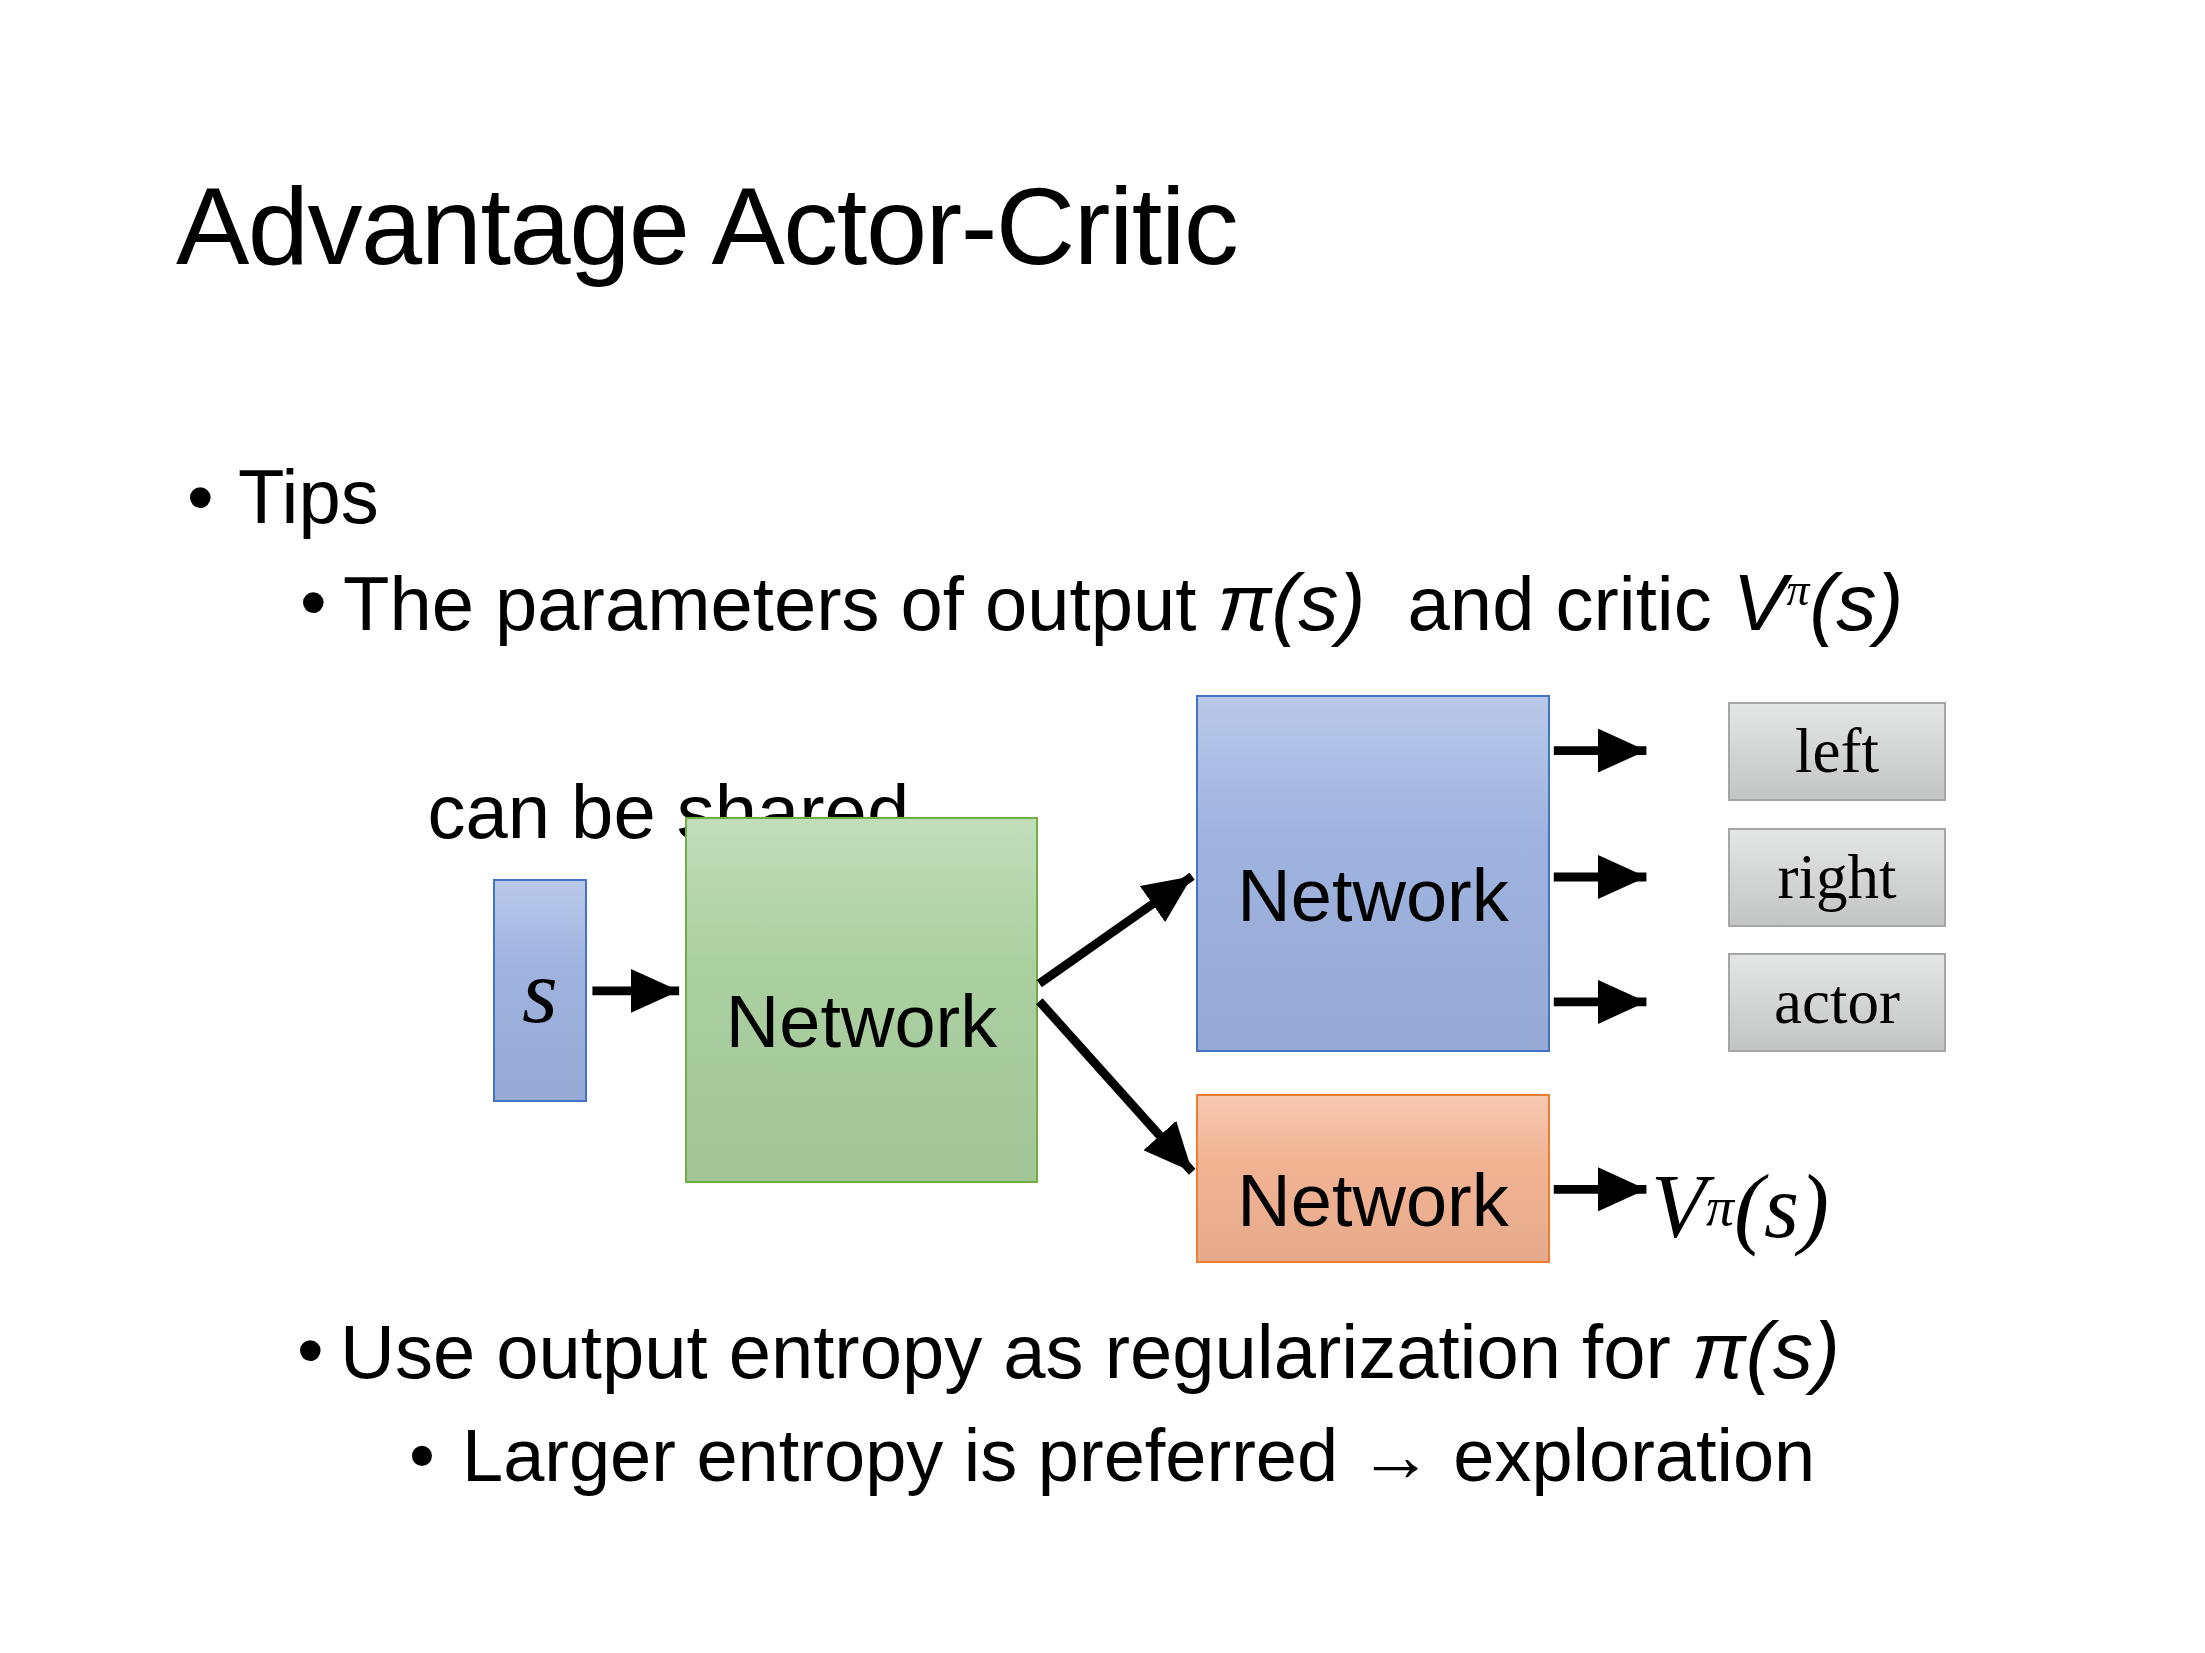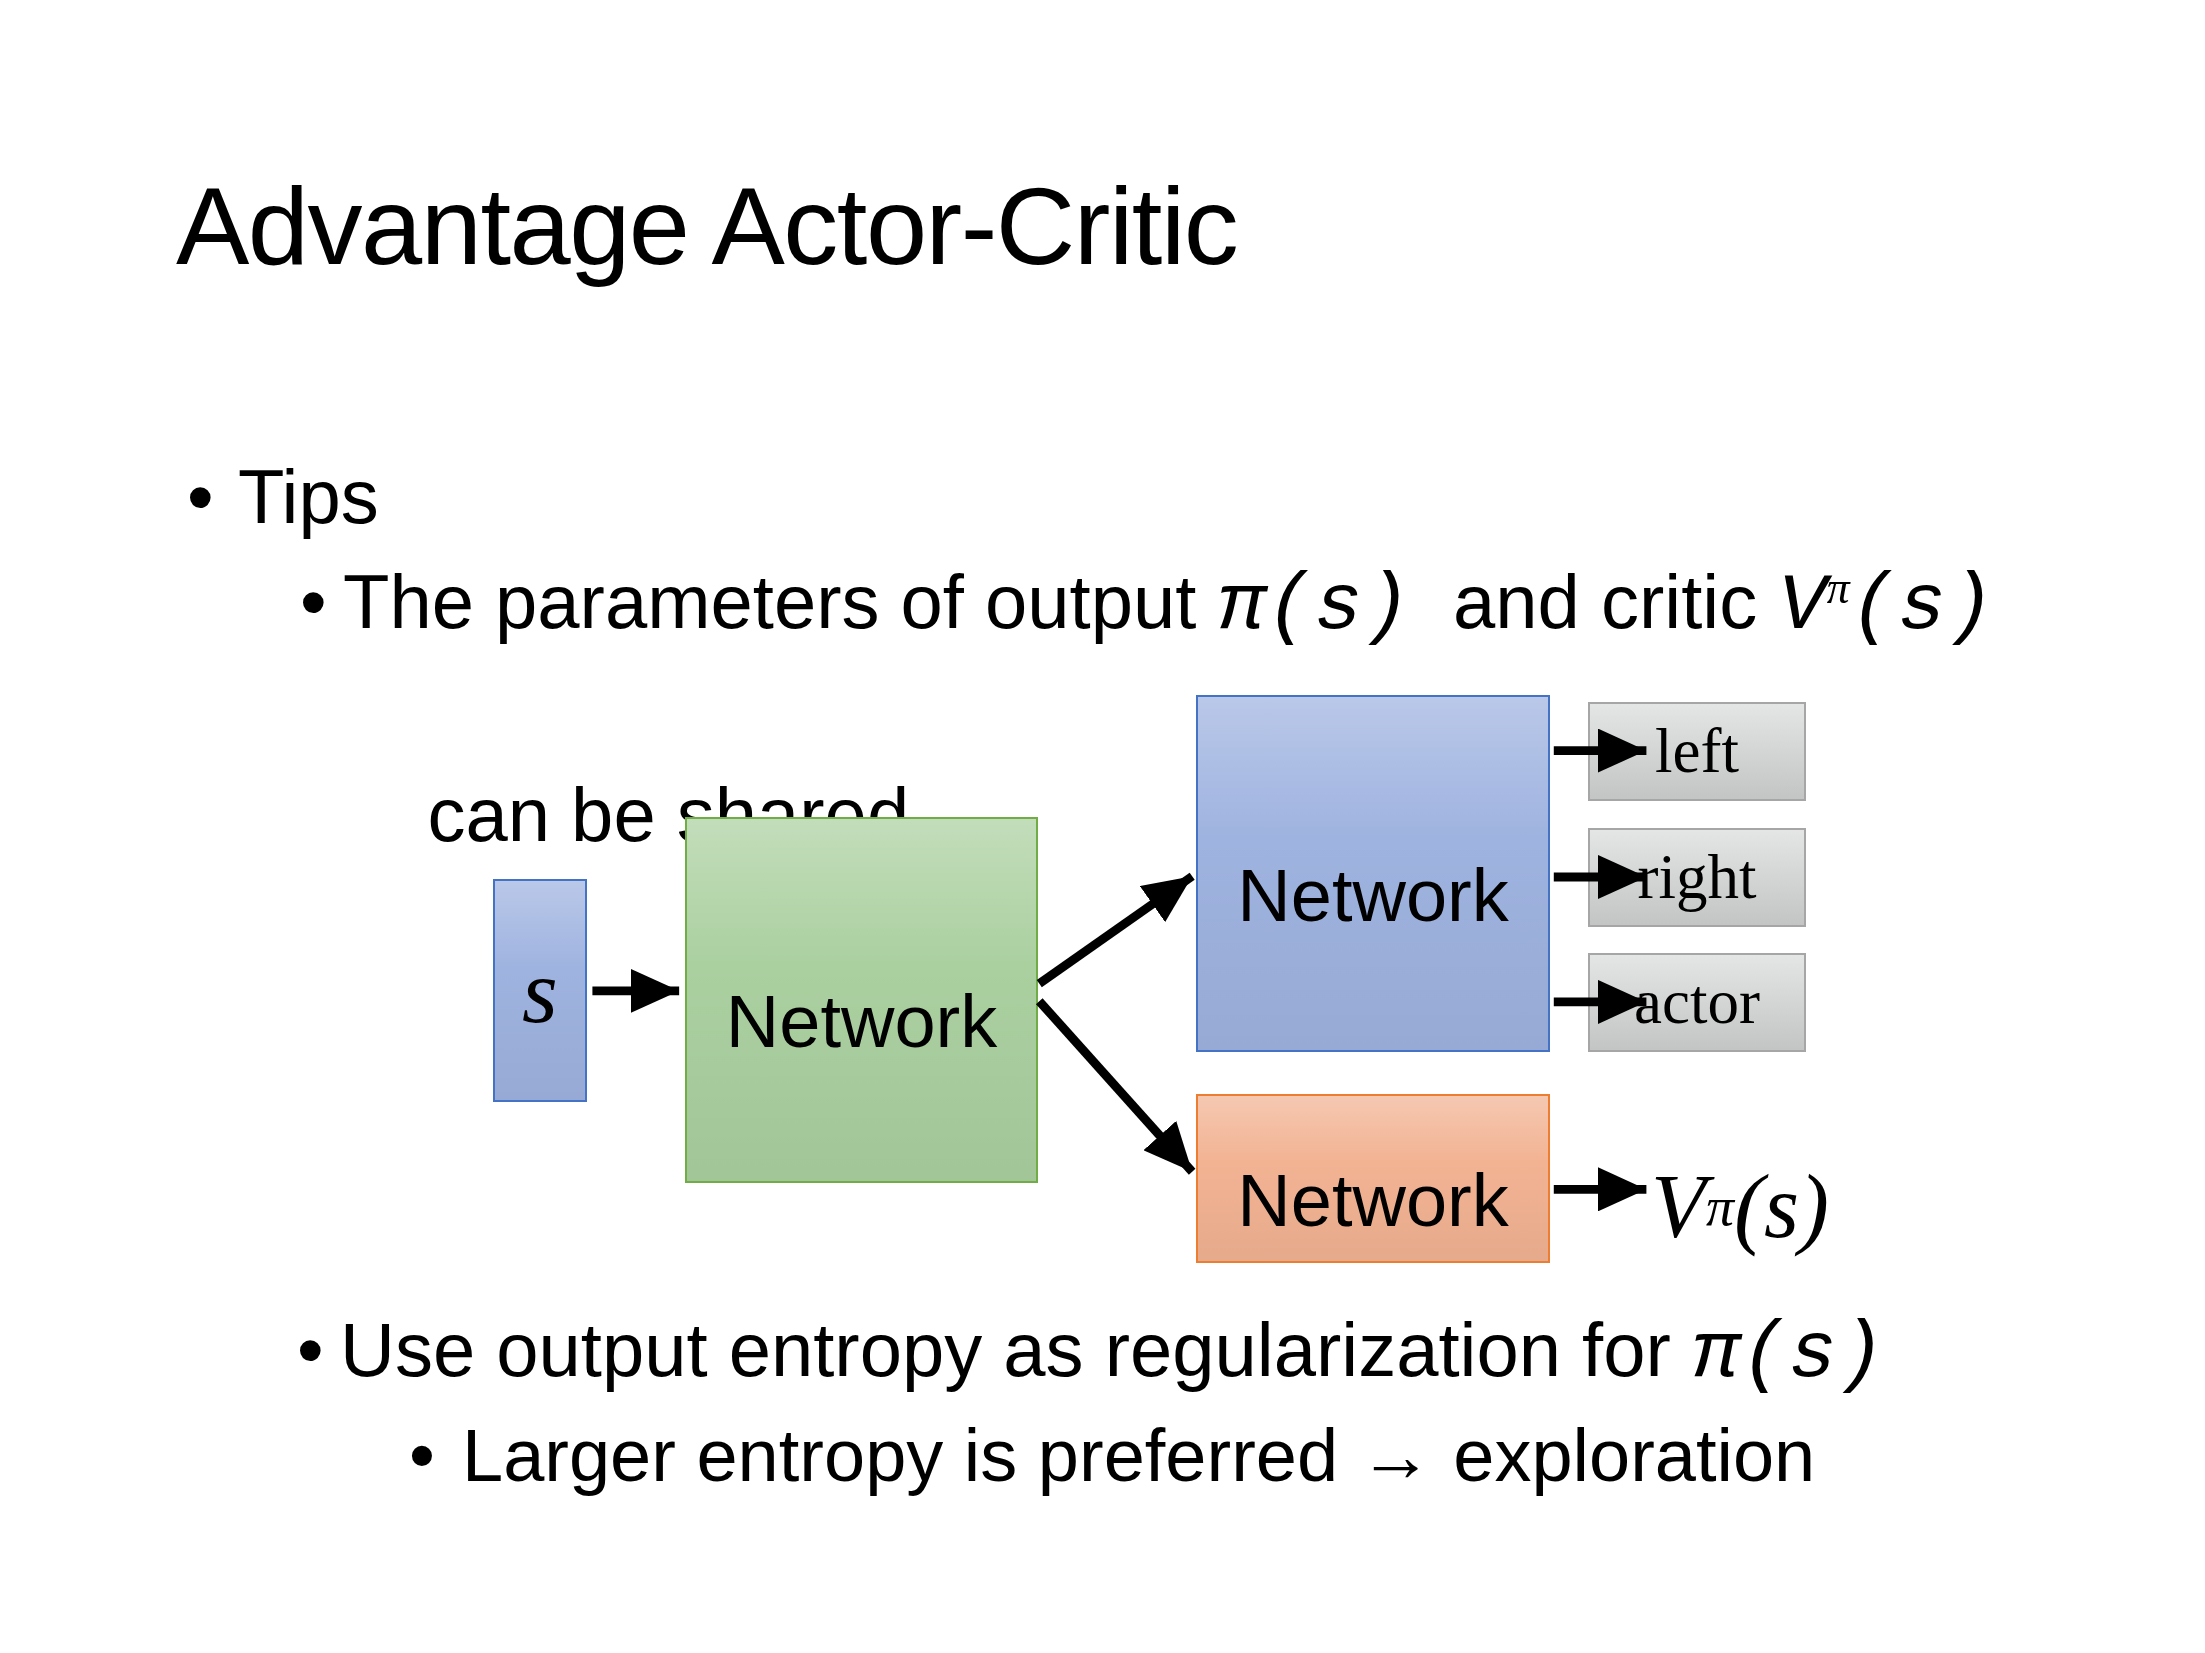--- a/index.html
+++ b/index.html
@@ -35,21 +35,21 @@
   .bullet .dot { display: inline-block; }
   .b-l1 .dot { width: 51px; }
   .b-l2 .dot { width: 43px; }
   .b-l3 .dot { width: 53px; }
   .b-tips        { left: 187px; top: 445px; }
   .b-params      { left: 300px; top: 550px; }
   .b-entropy     { left: 297px; top: 1298px; }
   .b-exploration { left: 409px; top: 1404px; font-size: 74px; }
 
   .math {
-    font-family: Liberation Mono, monospace;
+    font-family: Liberation Sans, sans-serif;
     font-style: italic;
     font-size: 1.06em;
   }
   .sup {
     font-family: "Liberation Serif", serif;
     font-style: italic;
     font-size: 0.60em;
     vertical-align: 0.55em;
     line-height: 0;
   }
@@ -76,21 +76,21 @@
     left: 1196px; top: 695px; width: 354px; height: 357px;
     background-color: var(--actor-fill, #8FAADC);
     border: 2.9px solid var(--actor-border, #4472C4);
   }
   .box-critic {
     left: 1196px; top: 1094px; width: 354px; height: 169px;
     background-color: var(--critic-fill, #F4B183);
     border: 2.2px solid var(--critic-border, #ED7D31);
   }
   .box-action {
-    left: 1588px; width: 218px; height: 99px;
+    left: 1728px; width: 218px; height: 99px;
     background-color: var(--action-fill, #D9D9D9);
     border: 2.2px solid var(--action-border, #A6A6A6);
     background-image: linear-gradient(180deg, rgba(255,255,255,0.40), rgba(0,0,0,0.07) 100%);
   }
   .box-action-left  { top: 702px; }
   .box-action-right { top: 828px; }
   .box-action-fire  { top: 953px; }
 
   .net-label { font-size: 74px; color: var(--text, #000); margin-top: 43px; }
   .state-label {

